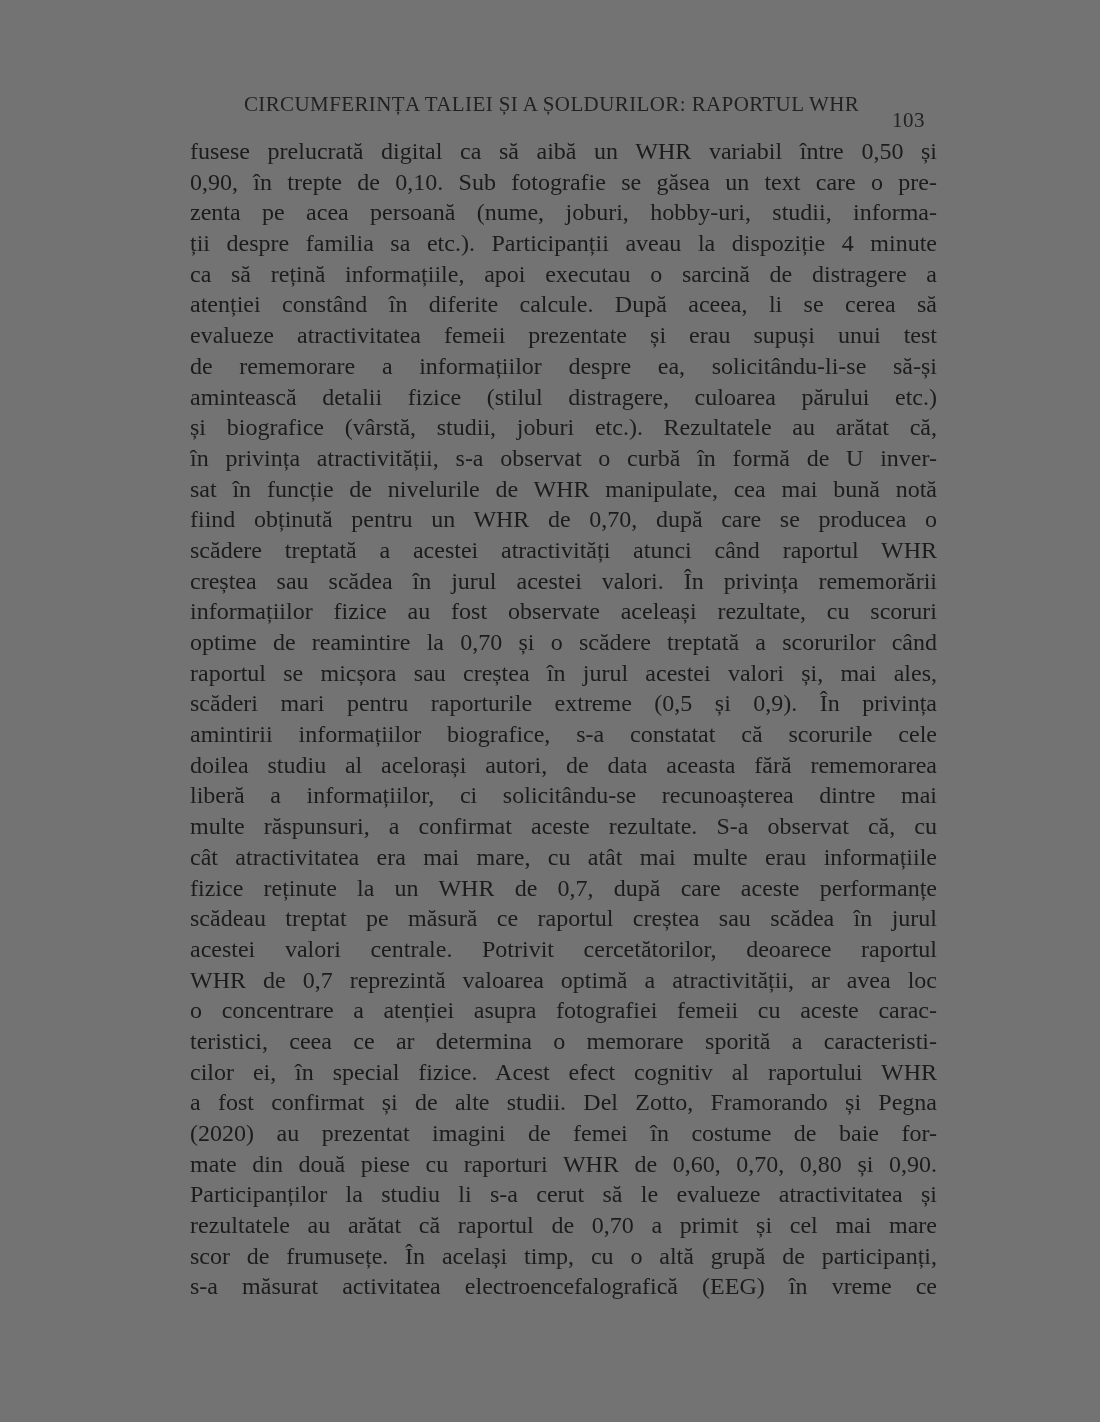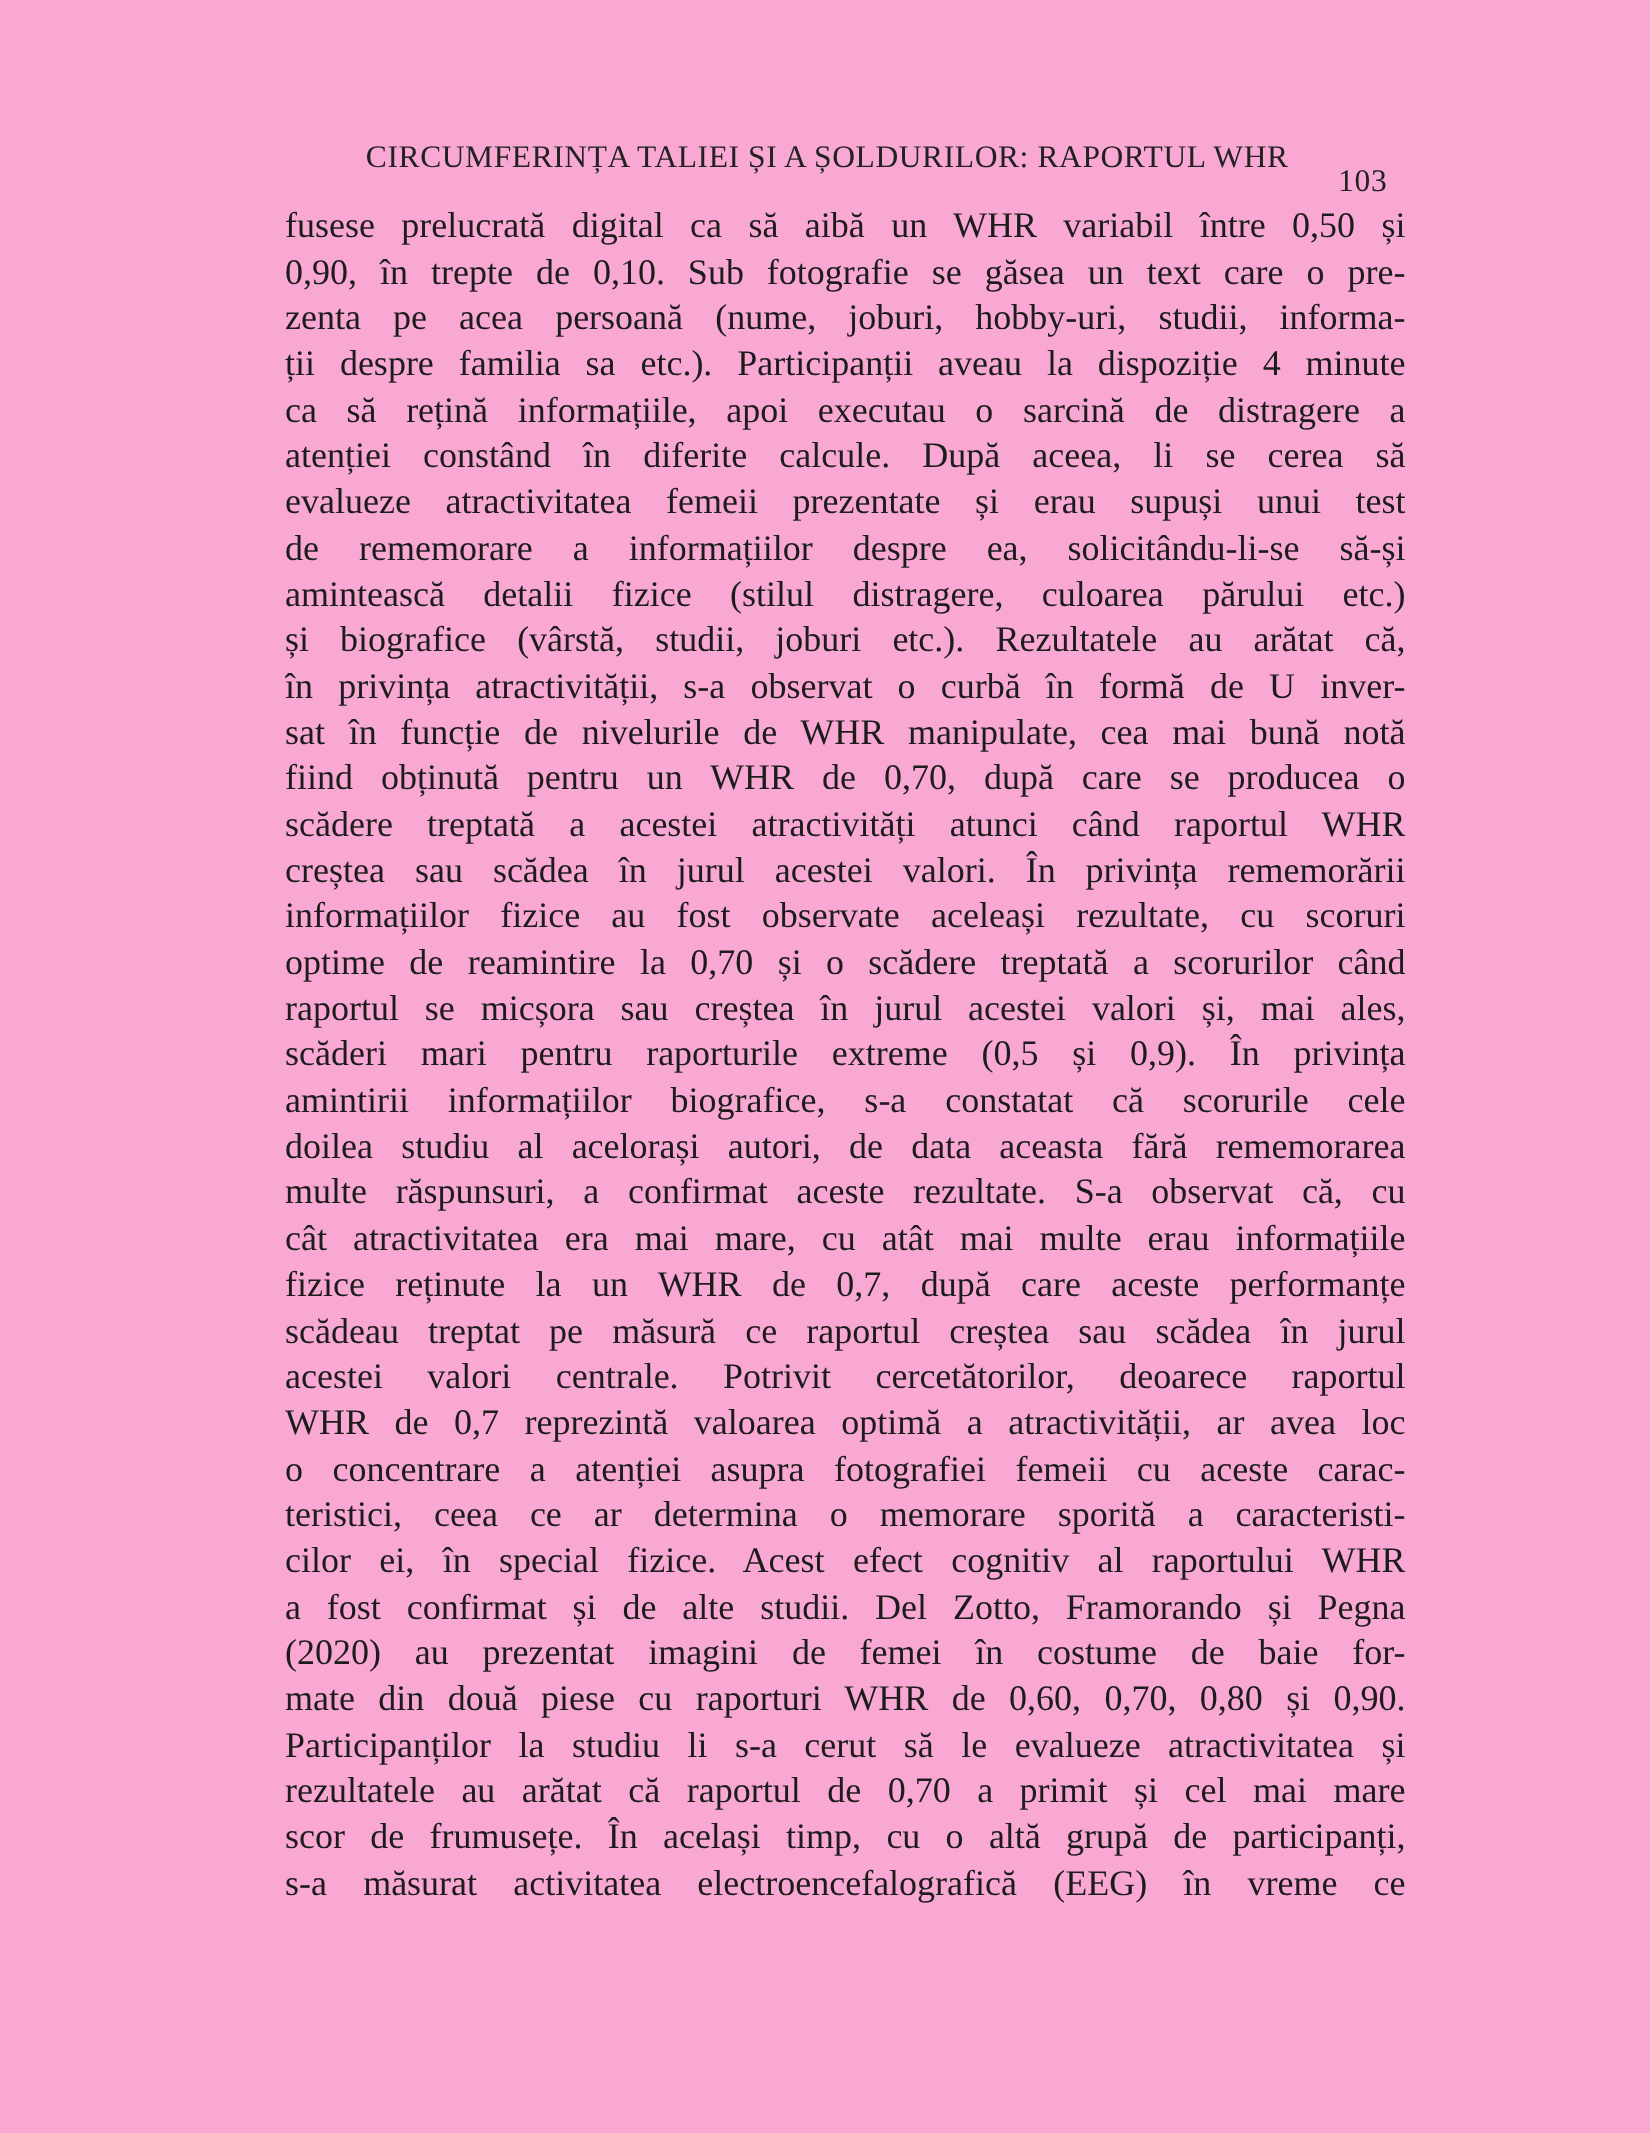--- a/index.html
+++ b/index.html
@@ -50,21 +50,21 @@
     font-size: 24px;
     text-align: justify;
     text-align-last: justify;
     overflow: hidden;
     white-space: normal;
   }
 </style>
 </head>
 <body>
 
-<div class="page" style="background: #f9a8d4; color: rgb(28, 28, 28);">
+<div class="page" style="background: #737373; color: rgb(28, 28, 28);">
 
   <div class="running-header">
     <span>CIRCUMFERINȚA TALIEI ȘI A ȘOLDURILOR: RAPORTUL WHR</span>
     <span class="folio">103</span>
   </div>
 
   <div class="body-text">
 
   <div class="body-line">fusese prelucrată digital ca să aibă un WHR variabil între 0,50 și</div>
       <div class="body-line">0,90, în trepte de 0,10. Sub fotografie se găsea un text care o pre-</div>
@@ -80,20 +80,21 @@
       <div class="body-line">sat în funcție de nivelurile de WHR manipulate, cea mai bună notă</div>
       <div class="body-line">fiind obținută pentru un WHR de 0,70, după care se producea o</div>
       <div class="body-line">scădere treptată a acestei atractivități atunci când raportul WHR</div>
       <div class="body-line">creștea sau scădea în jurul acestei valori. În privința rememorării</div>
       <div class="body-line">informațiilor fizice au fost observate aceleași rezultate, cu scoruri</div>
       <div class="body-line">optime de reamintire la 0,70 și o scădere treptată a scorurilor când</div>
       <div class="body-line">raportul se micșora sau creștea în jurul acestei valori și, mai ales,</div>
       <div class="body-line">scăderi mari pentru raporturile extreme (0,5 și 0,9). În privința</div>
       <div class="body-line">amintirii informațiilor biografice, s-a constatat că scorurile cele</div>
       <div class="body-line">doilea studiu al acelorași autori, de data aceasta fără rememorarea</div>
+      <div class="body-line">liberă a informațiilor, ci solicitându-se recunoașterea dintre mai</div>
       <div class="body-line">multe răspunsuri, a confirmat aceste rezultate. S-a observat că, cu</div>
       <div class="body-line">cât atractivitatea era mai mare, cu atât mai multe erau informațiile</div>
       <div class="body-line">fizice reținute la un WHR de 0,7, după care aceste performanțe</div>
       <div class="body-line">scădeau treptat pe măsură ce raportul creștea sau scădea în jurul</div>
       <div class="body-line">acestei valori centrale. Potrivit cercetătorilor, deoarece raportul</div>
       <div class="body-line">WHR de 0,7 reprezintă valoarea optimă a atractivității, ar avea loc</div>
       <div class="body-line">o concentrare a atenției asupra fotografiei femeii cu aceste carac-</div>
       <div class="body-line">teristici, ceea ce ar determina o memorare sporită a caracteristi-</div>
       <div class="body-line">cilor ei, în special fizice. Acest efect cognitiv al raportului WHR</div>
       <div class="body-line">a fost confirmat și de alte studii. Del Zotto, Framorando și Pegna</div>

